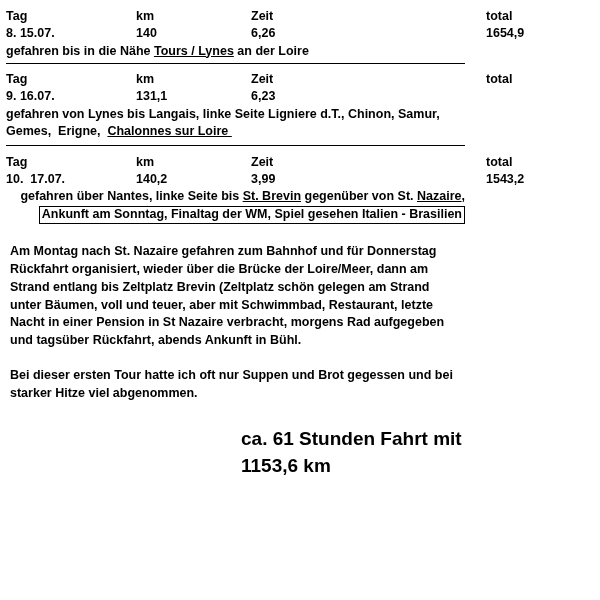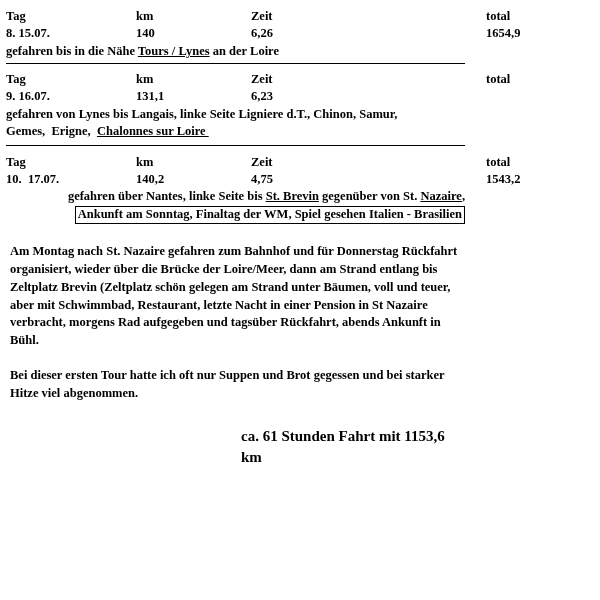--- a/index.html
+++ b/index.html
@@ -15,21 +15,20 @@
     font-size: 12.5px;
     color: #000000;
     overflow: hidden;
   }
   .page {
     position: relative;
     width: 487px;
     height: 600px;
     box-sizing: border-box;
     padding: 8px 22px 0 6px;
-    font-family: Liberation Serif, serif;
   }
   .entry {
     margin-bottom: 4px;
   }
   .row {
     display: flex;
     line-height: 1.38;
     white-space: pre;
   }
   .c1 { width: 130px; flex: 0 0 130px; }
@@ -62,21 +61,21 @@
   .para {
     line-height: 1.42;
   }
   .para p {
     margin: 4px;
   }
   .total-line {
     margin-top: 2px;
     padding-left: 235px;
     line-height: 1.4;
-    font-size: 15px;
+    font-size: 19px;
   }
   .entry3 .noteline { line-height: 1.42; text-align: right; }
 </style>
 </head>
 <body>
 
 <div class="page">
 
   <div class="entry">
     <div class="row">
@@ -115,21 +114,21 @@
   <div class="entry entry3">
     <div class="row">
       <span class="c1">Tag</span>
       <span class="c2">km</span>
       <span class="c3">Zeit</span>
       <span class="c4">total</span>
     </div>
     <div class="row">
       <span class="c1">10.  17.07.</span>
       <span class="c2">140,2</span>
-      <span class="c3">4,75</span>
+      <span class="c3">3,99</span>
       <span class="c4">1543,2</span>
     </div>
     <div class="noteline"><span>gefahren über Nantes, linke Seite bis </span><span class="u">St. Brevin</span><span> gegenüber von St. </span><span class="u">Nazaire</span><span>,</span></div>
     <div class="noteline"><span class="boxed">Ankunft am Sonntag, Finaltag der WM, Spiel gesehen Italien - Brasilien</span></div>
   </div>
 
   <div class="gap-lg"></div>
 
   <div class="para">
     <p>Am Montag nach St. Nazaire gefahren zum Bahnhof und für Donnerstag Rückfahrt organisiert,  wieder über die Brücke der Loire/Meer, dann am Strand entlang bis Zeltplatz Brevin (Zeltplatz schön gelegen am Strand unter Bäumen, voll und teuer, aber mit Schwimmbad, Restaurant, letzte Nacht in einer Pension in St Nazaire verbracht, morgens Rad aufgegeben und tagsüber Rückfahrt, abends Ankunft in Bühl.</p>

